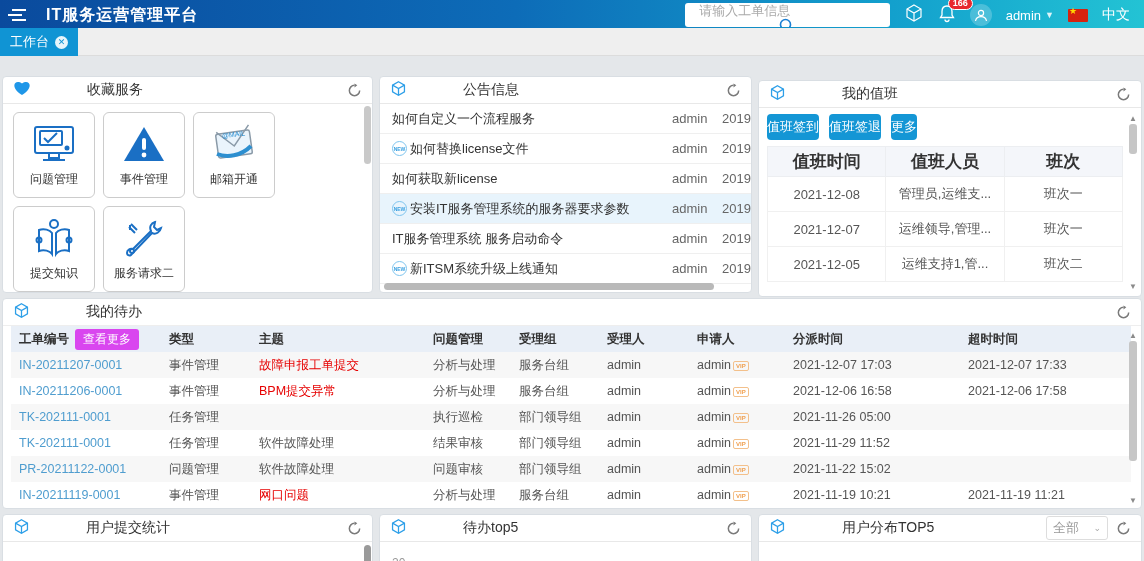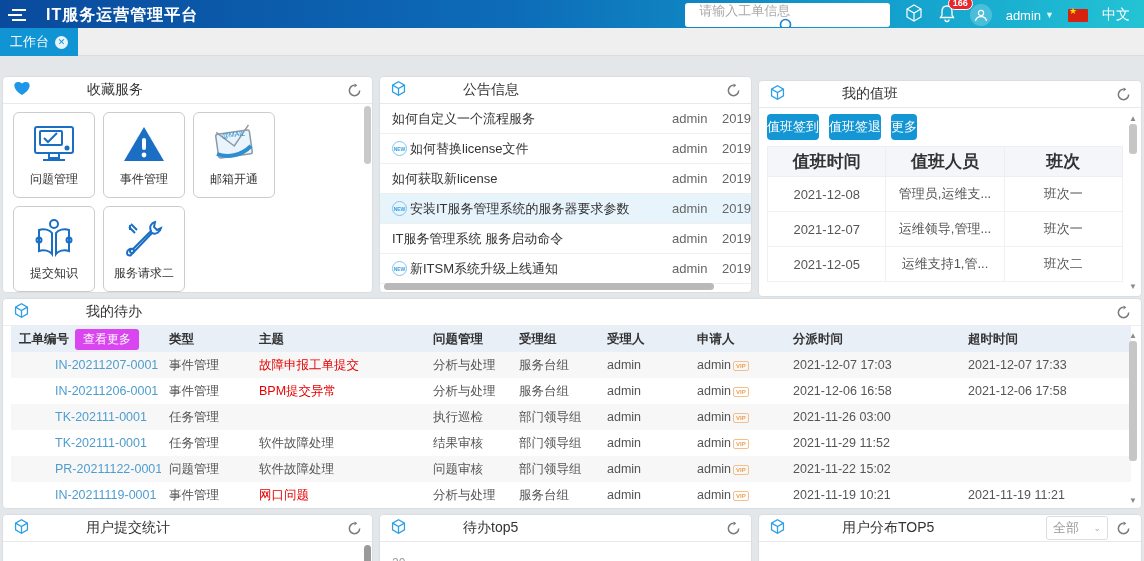--- a/index.html
+++ b/index.html
@@ -78,21 +78,21 @@
   .duty-table td { font-size:13px; color:#555; text-align:center; height:35px; border:1px solid #f0f0f0; }
   .vscroll { position:absolute; right:2px; width:12px; display:flex; flex-direction:column; align-items:center; color:#999; }
   .vscroll .thumb { width:8px; background:#c6c6c6; border-radius:3px; }
   .arr { font-size:8px; line-height:10px; color:#8a8a8a; }
 
   
   .todo-table { width:1120px; margin-left:8px; border-collapse:collapse; table-layout:fixed; }
   .todo-table th { background:#e9eff7; font-size:12.5px; color:#333; text-align:left; height:26px; padding-left:8px; white-space:nowrap; }
   .todo-table td { font-size:12.5px; color:#555; height:26px; padding-left:8px; white-space:nowrap; overflow:hidden; }
   .todo-table tr.odd td { background:#f7f7f7; }
-  .link { color:#4f9dcf; cursor:pointer;margin-left:36px; }
+  .link { color:#4f9dcf; cursor:pointer; }
   .red { color:#e60000; }
   .btn-more { background:#d946ef; color:#fff; border:none; border-radius:3px; font-size:12px;
     padding:2px 8px; margin-left:6px; cursor:pointer; font-family:inherit; }
   .vip { display:inline-block; border:1px solid #f3c08b; color:#f0a050; font-size:6px; font-weight:bold;
     border-radius:2px; padding:0 2px; margin-left:2px; vertical-align:middle; line-height:8px; }
 
   
   .dist-head-extras { margin-left:auto; display:flex; align-items:center; gap:8px; }
   .select-box { border:1px solid #ddd; border-radius:3px; height:24px; min-width:62px; display:flex; align-items:center;
     justify-content:space-between; padding:0 6px; color:#9a9a9a; font-size:13px; cursor:pointer; gap:2px; }
@@ -421,21 +421,21 @@
         <td>2021-12-06 17:58</td>
       </tr>
       <tr class="odd">
         <td><span class="link">TK-202111-0001</span></td>
         <td>任务管理</td>
         <td></td>
         <td>执行巡检</td>
         <td>部门领导组</td>
         <td>admin</td>
         <td><span>admin</span><span class="vip">VIP</span></td>
-        <td>2021-11-26 03:00</td>
+        <td>2021-11-26 05:00</td>
         <td></td>
       </tr>
       <tr>
         <td><span class="link">TK-202111-0001</span></td>
         <td>任务管理</td>
         <td>软件故障处理</td>
         <td>结果审核</td>
         <td>部门领导组</td>
         <td>admin</td>
         <td><span>admin</span><span class="vip">VIP</span></td>

